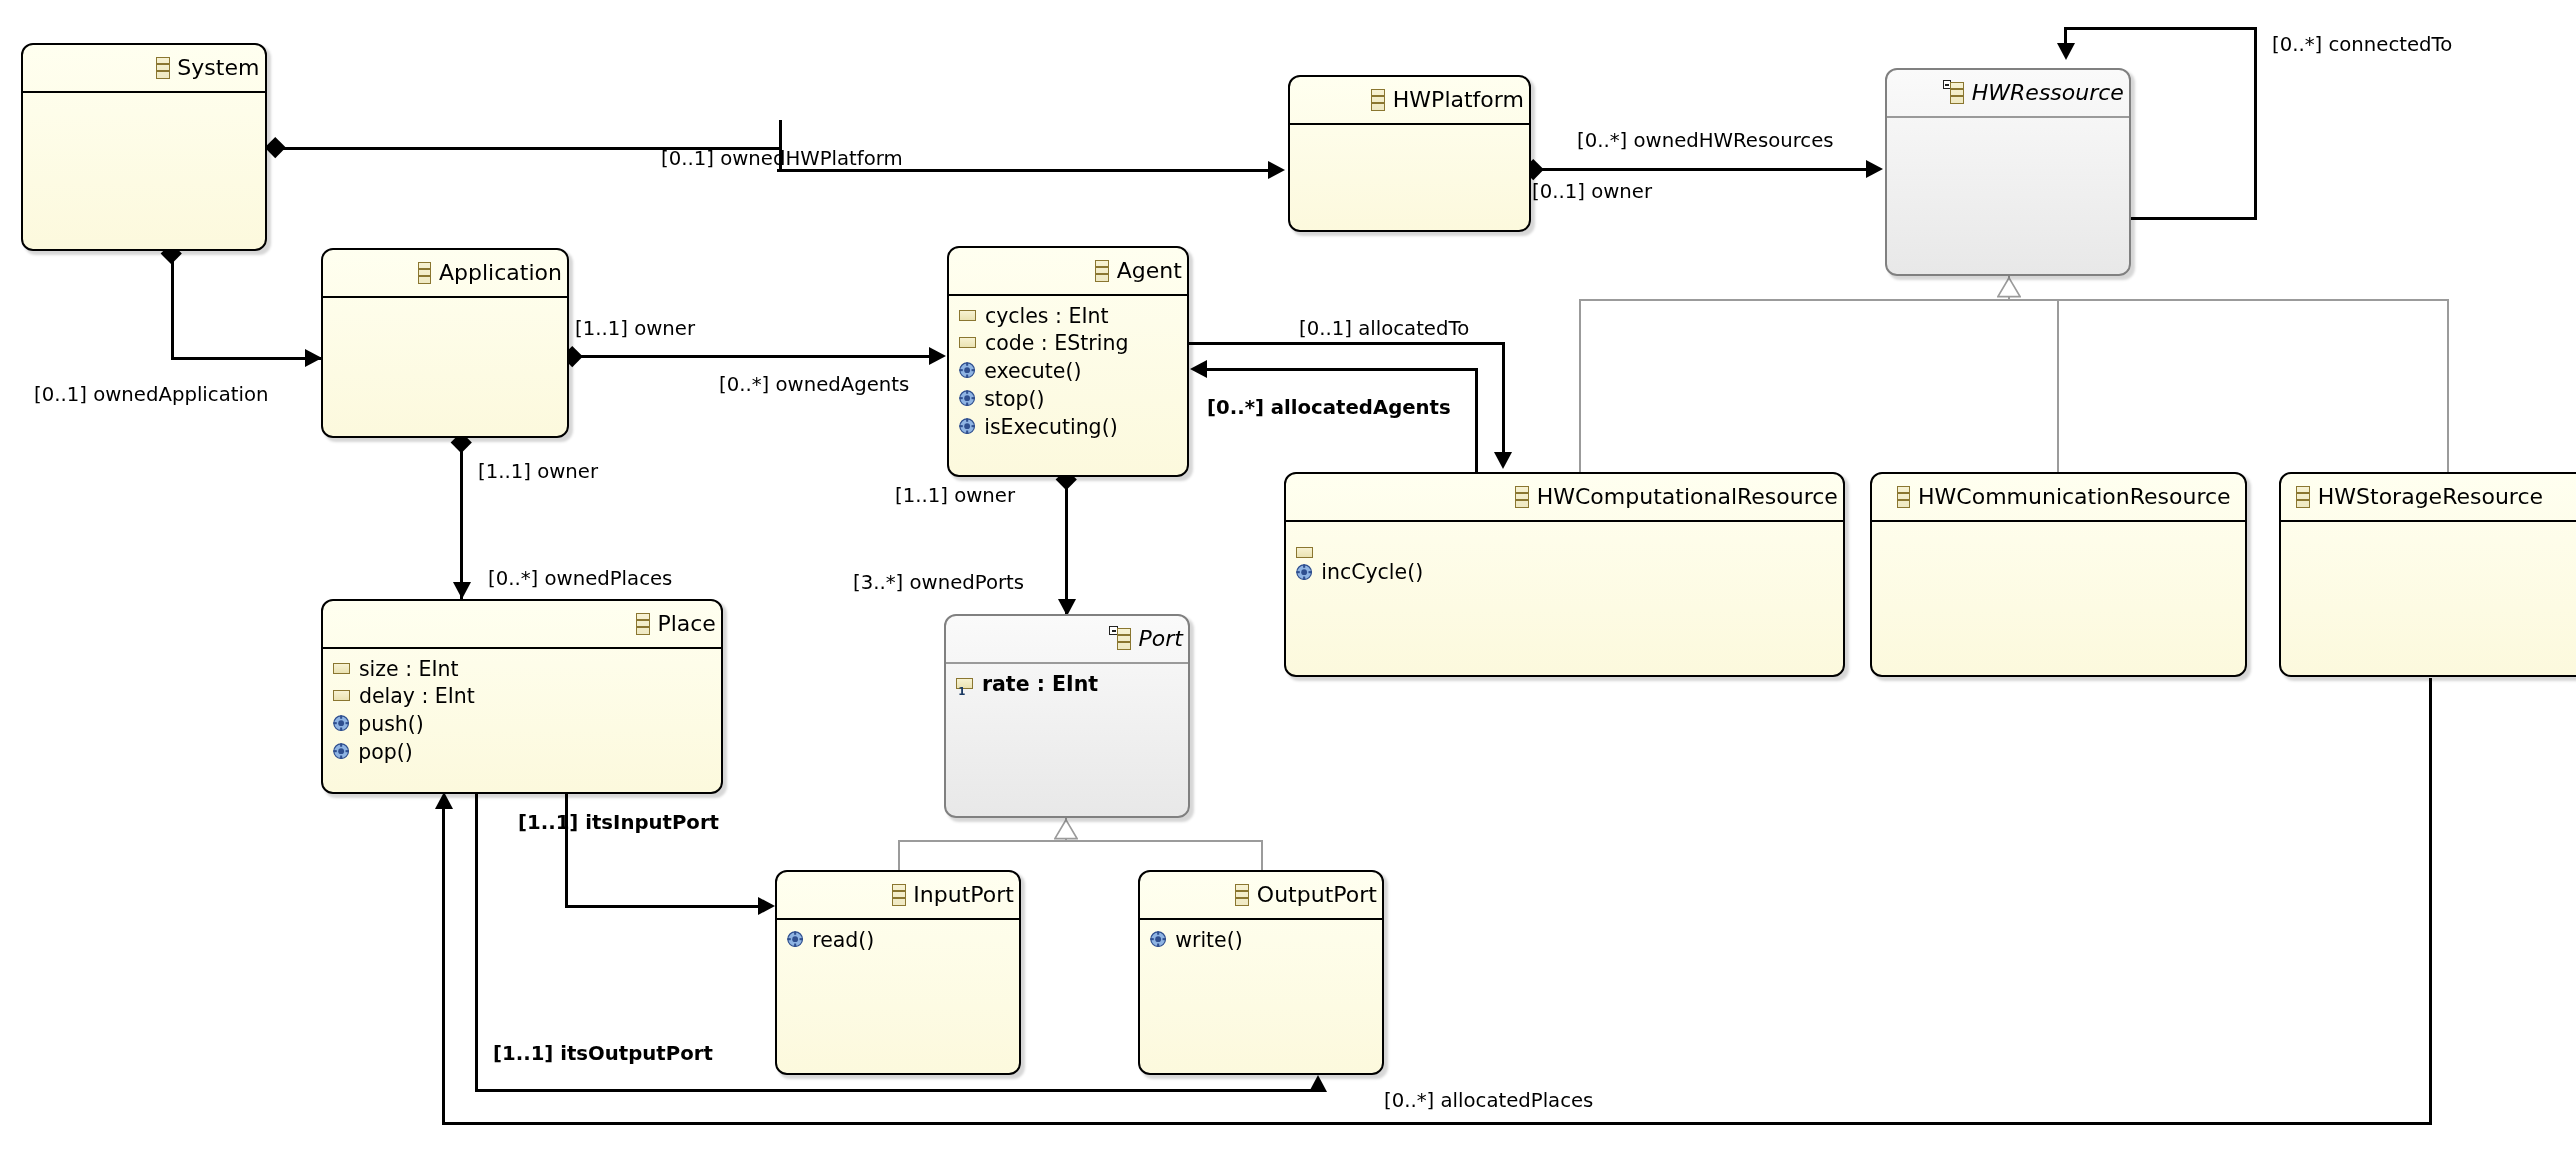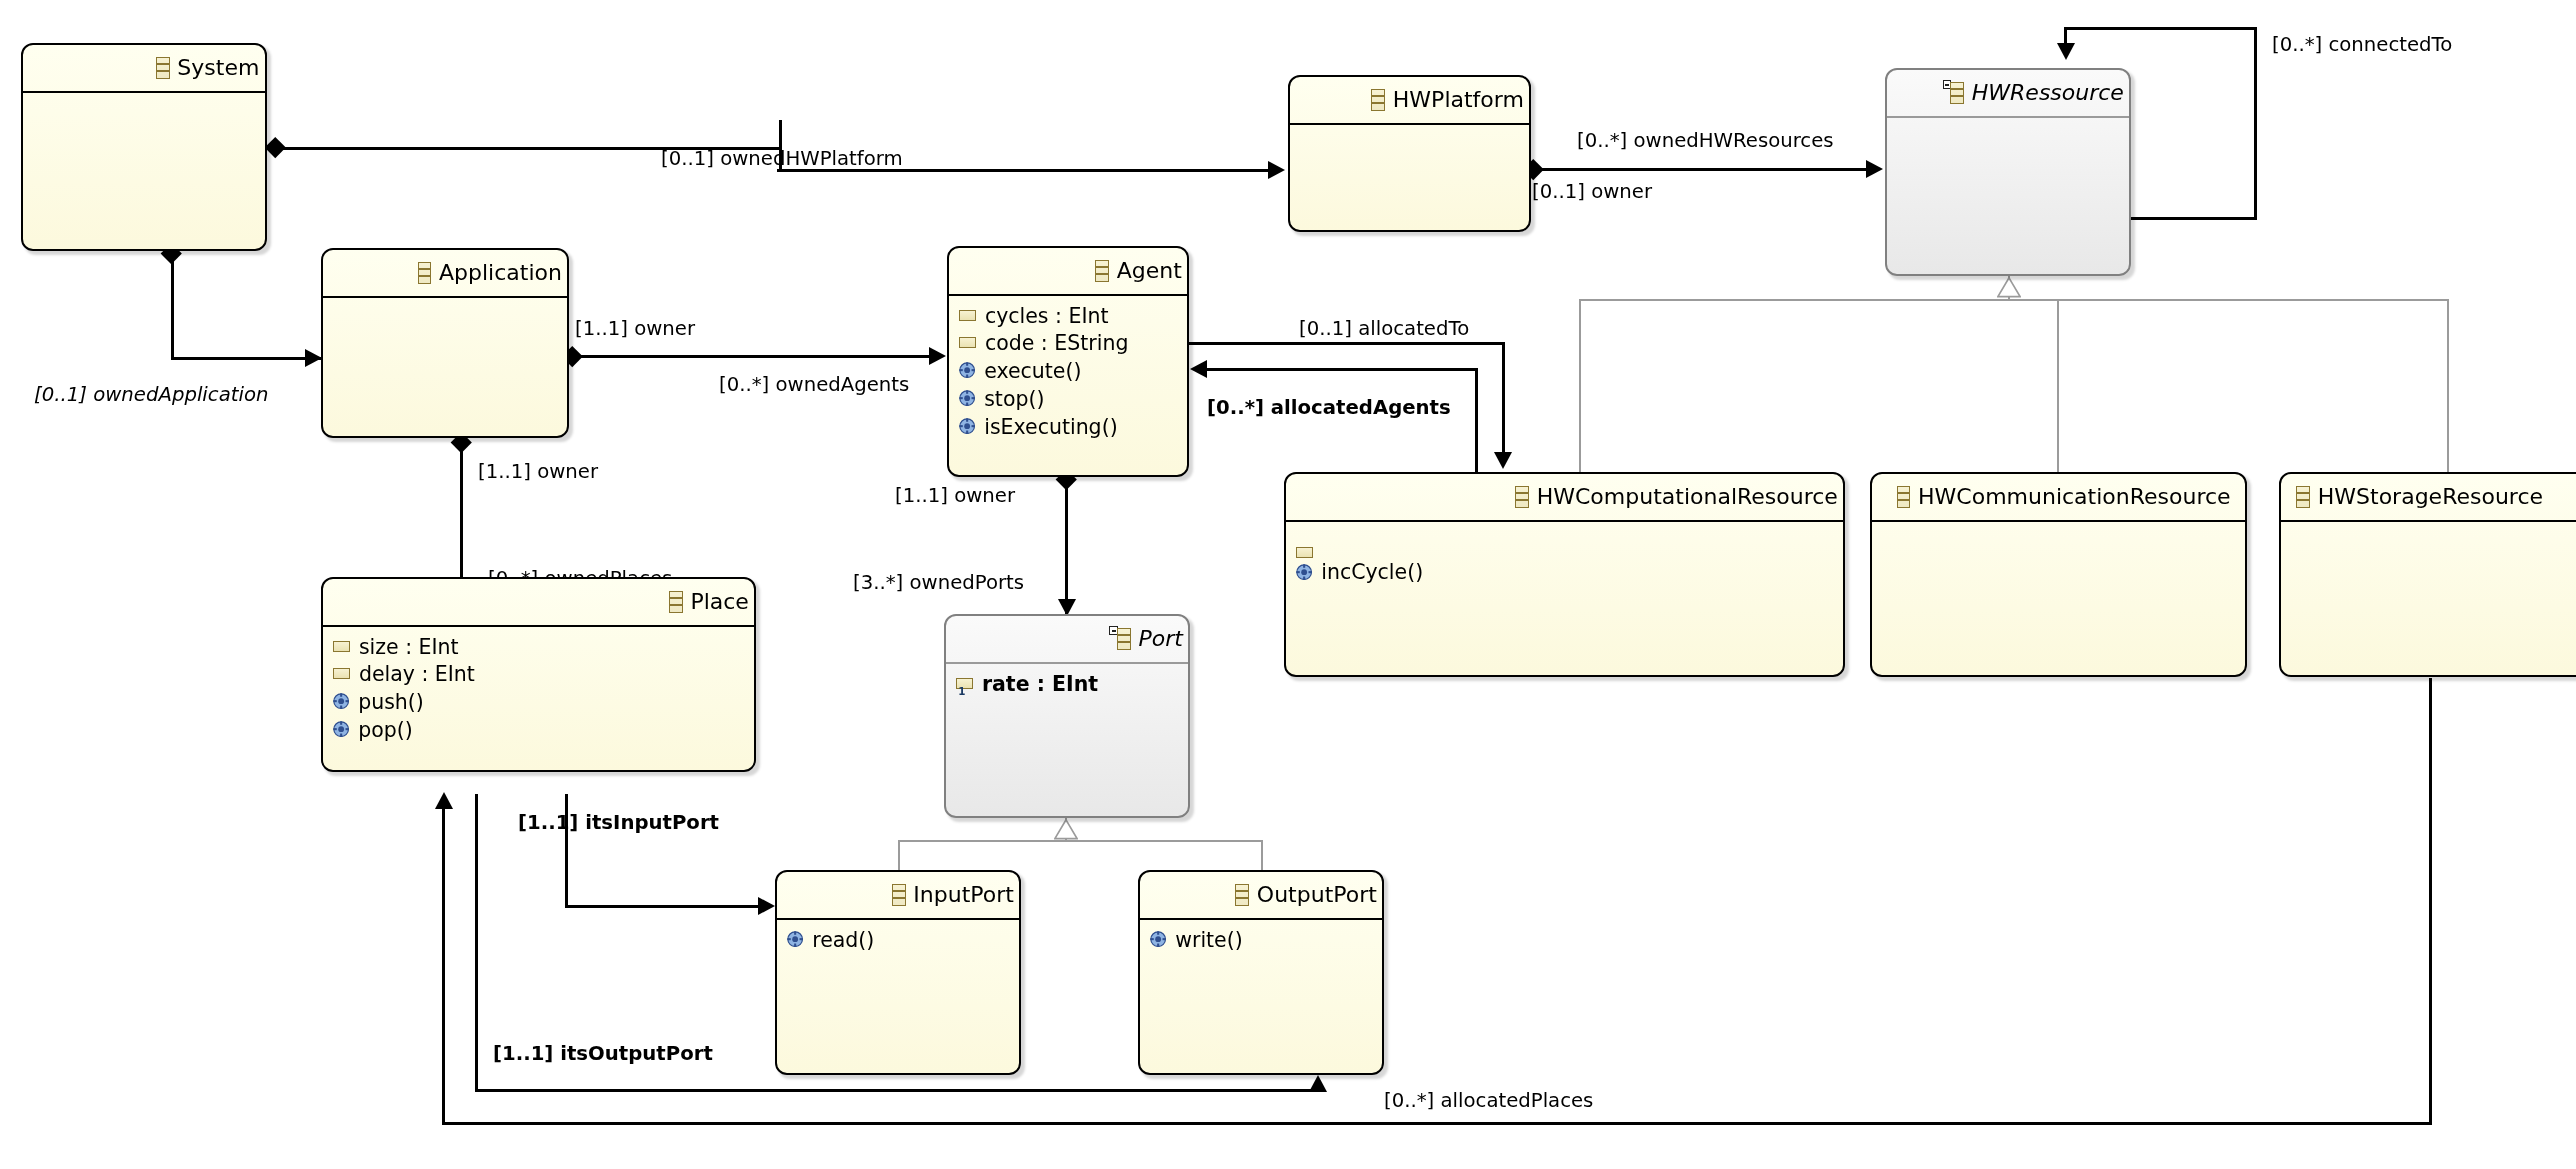--- a/index.html
+++ b/index.html
@@ -279,21 +279,21 @@
 
   <div class="edge v" style="left:2429px; top:678px; height:447px;"></div>
   <div class="edge h" style="left:442px; top:1122px; width:1989px;"></div>
   <div class="edge v" style="left:442px; top:804px; height:319px;"></div>
   <div class="arrow arrow-up" style="left:435px; top:792px;"></div>
 
   <div class="edge-label" style="left:661px;  top:148px;">[0..1] ownedHWPlatform</div>
   <div class="edge-label" style="left:1577px; top:130px;">[0..*] ownedHWResources</div>
   <div class="edge-label" style="left:1532px; top:181px;">[0..1] owner</div>
   <div class="edge-label" style="left:2272px; top:34px;">[0..*] connectedTo</div>
-  <div class="edge-label" style="left:34px;   top:384px;font-style:italic;">[0..1] ownedApplication</div>
+  <div class="edge-label" style="left:34px;   top:384px;">[0..1] ownedApplication</div>
   <div class="edge-label" style="left:575px;  top:318px;">[1..1] owner</div>
   <div class="edge-label" style="left:719px;  top:374px;">[0..*] ownedAgents</div>
   <div class="edge-label" style="left:1299px; top:318px;">[0..1] allocatedTo</div>
   <div class="edge-label" style="left:1207px; top:397px;font-weight:bold;">[0..*] allocatedAgents</div>
   <div class="edge-label" style="left:478px;  top:461px;">[1..1] owner</div>
   <div class="edge-label" style="left:488px;  top:568px;">[0..*] ownedPlaces</div>
   <div class="edge-label" style="left:895px; top:485px;">[1..1] owner</div>
   <div class="edge-label" style="left:853px;  top:572px;">[3..*] ownedPorts</div>
   <div class="edge-label bold" style="left:518px; top:812px;">[1..1] itsInputPort</div>
   <div class="edge-label bold" style="left:493px; top:1043px;">[1..1] itsOutputPort</div>
@@ -388,21 +388,21 @@
     <div class="cls-header">
       <span class="icon-wrap">
           <span class="icon-abs-mark"></span>
           <span class="icon-class"></span>
         </span>
       <span class="cls-name">HWRessource</span>
     </div>
     <div class="cls-body"></div>
   </div>
 
-  <div class="uml-class" style="left:321px; top:577px; width:435px; height:195px;">
+  <div class="uml-class" style="left:321px; top:599px; width:402px; height:195px;">
     <div class="cls-header">
       <span class="icon-wrap">
           <span class="icon-class"></span>
         </span>
       <span class="cls-name">Place</span>
     </div>
     <div class="cls-body">
       <div class="member">
         <span class="icon-attr"></span>
         <span class="member-text">size : EInt</span>

